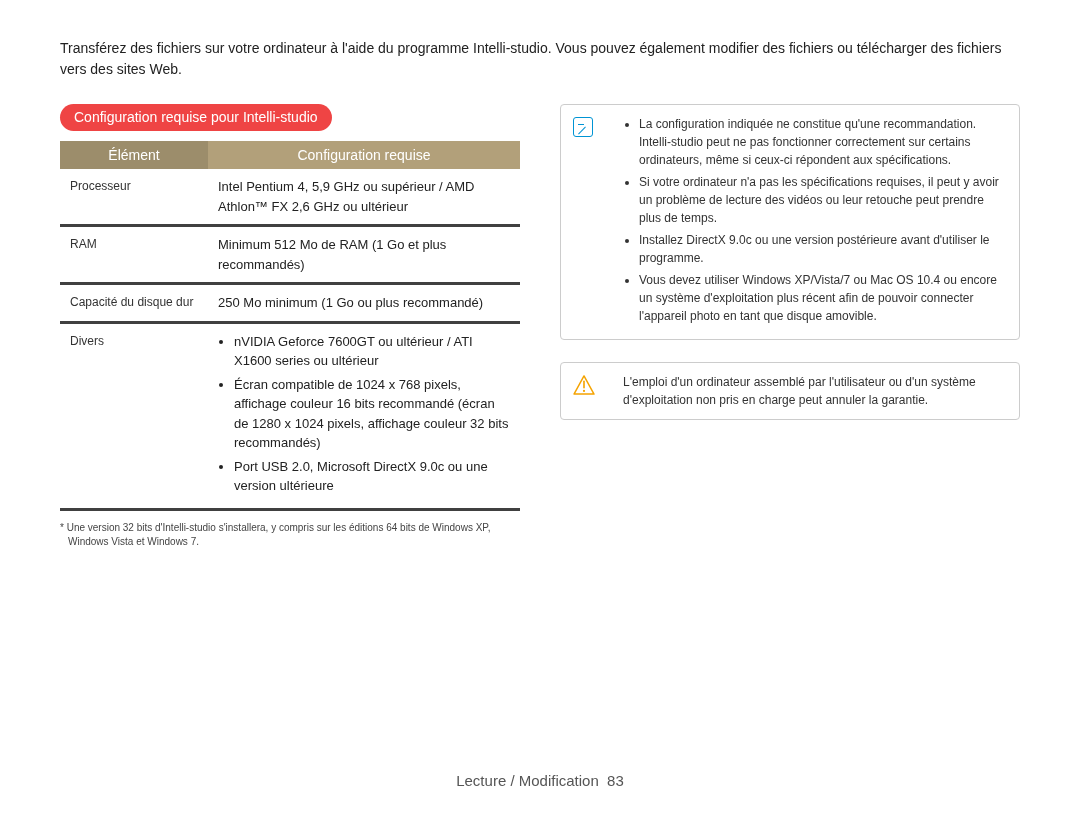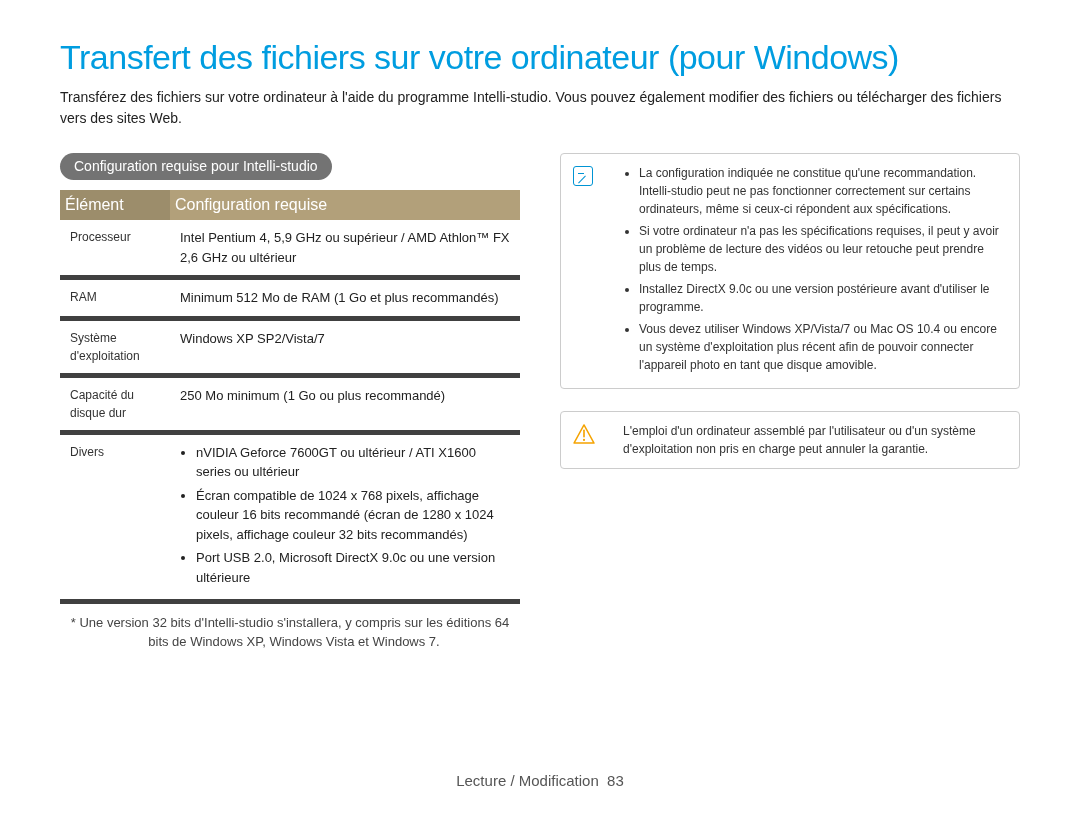--- a/index.html
+++ b/index.html
@@ -35,70 +35,69 @@
     gap: 40px;
   }
   .col-left {
     flex: 0 0 460px;
   }
   .col-right {
     flex: 1;
   }
   .section-pill {
     display: inline-block;
-    background: #737373;
+    background: #ef4444;
     color: #fff;
     font-size: 14px;
     padding: 5px 14px 6px 14px;
     border-radius: 14px;
     margin-bottom: 10px;
   }
   table.req {
     width: 100%;
     border-collapse: collapse;
     font-size: 13px;
   }
   table.req th {
     background: #b2a07a;
     color: #fff;
     font-weight: 400;
-    text-align: left;
-    padding: 6px 5px;
-    font-size: 16px;
+    text-align: center;
+    padding: 6px 24px;
+    font-size: 14px;
   }
   table.req th:first-child {
     width: 100px;
     background: #9c8d6b;
   }
   table.req td {
-    border-bottom: 5px solid #404040;
+    border-bottom: 3px solid #404040;
     padding: 8px 10px;
     vertical-align: top;
     color: #222;
     line-height: 1.5;
   }
   table.req td:first-child {
     font-size: 12px;
     color: #333;
   }
   table.req td ul {
     margin: 0;
     padding-left: 16px;
   }
   table.req td ul li {
     margin-bottom: 4px;
   }
   .footnote {
-    font-size: 13px;
+    font-size: 10px;
     color: #444;
     margin-top: 10px;
     line-height: 1.45;
     padding-left: 8px;
     text-indent: -8px;
-    text-align: center;
   }
   .note-box {
     border: 1px solid #ccc;
     border-radius: 4px;
     padding: 10px 12px 10px 12px;
     margin-bottom: 22px;
     position: relative;
     display: flex;
     gap: 28px;
     font-size: 12px;
@@ -156,21 +155,20 @@
     width: 100%;
     text-align: center;
     font-size: 15px;
     color: #555;
   }
 </style>
 </head>
 <body>
 
 <div class="page">
-  <h1 class="page-title">Transfert des fichiers sur votre ordinateur (pour Windows)</h1>
   <p class="intro">Transférez des fichiers sur votre ordinateur à l'aide du programme Intelli-studio. Vous pouvez également modifier des fichiers ou télécharger des fichiers vers des sites Web.</p>
 
   <div class="columns">
     <div class="col-left">
       <div class="section-pill">Configuration requise pour Intelli-studio</div>
 
       <table class="req">
         <thead>
           <tr>
             <th>Élément</th>
@@ -178,24 +176,20 @@
           </tr>
         </thead>
         <tbody>
           <tr>
             <td>Processeur</td>
             <td>Intel Pentium 4, 5,9 GHz ou supérieur / AMD Athlon™ FX 2,6 GHz ou ultérieur</td>
           </tr>
           <tr>
             <td>RAM</td>
             <td>Minimum 512 Mo de RAM (1 Go et plus recommandés)</td>
-          </tr>
-          <tr>
-            <td>Système d'exploitation</td>
-            <td>Windows XP SP2/Vista/7</td>
           </tr>
           <tr>
             <td>Capacité du disque dur</td>
             <td>250 Mo minimum (1 Go ou plus recommandé)</td>
           </tr>
           <tr>
             <td>Divers</td>
             <td>
               <ul>
                 <li>nVIDIA Geforce 7600GT ou ultérieur / ATI X1600 series ou ultérieur</li>

